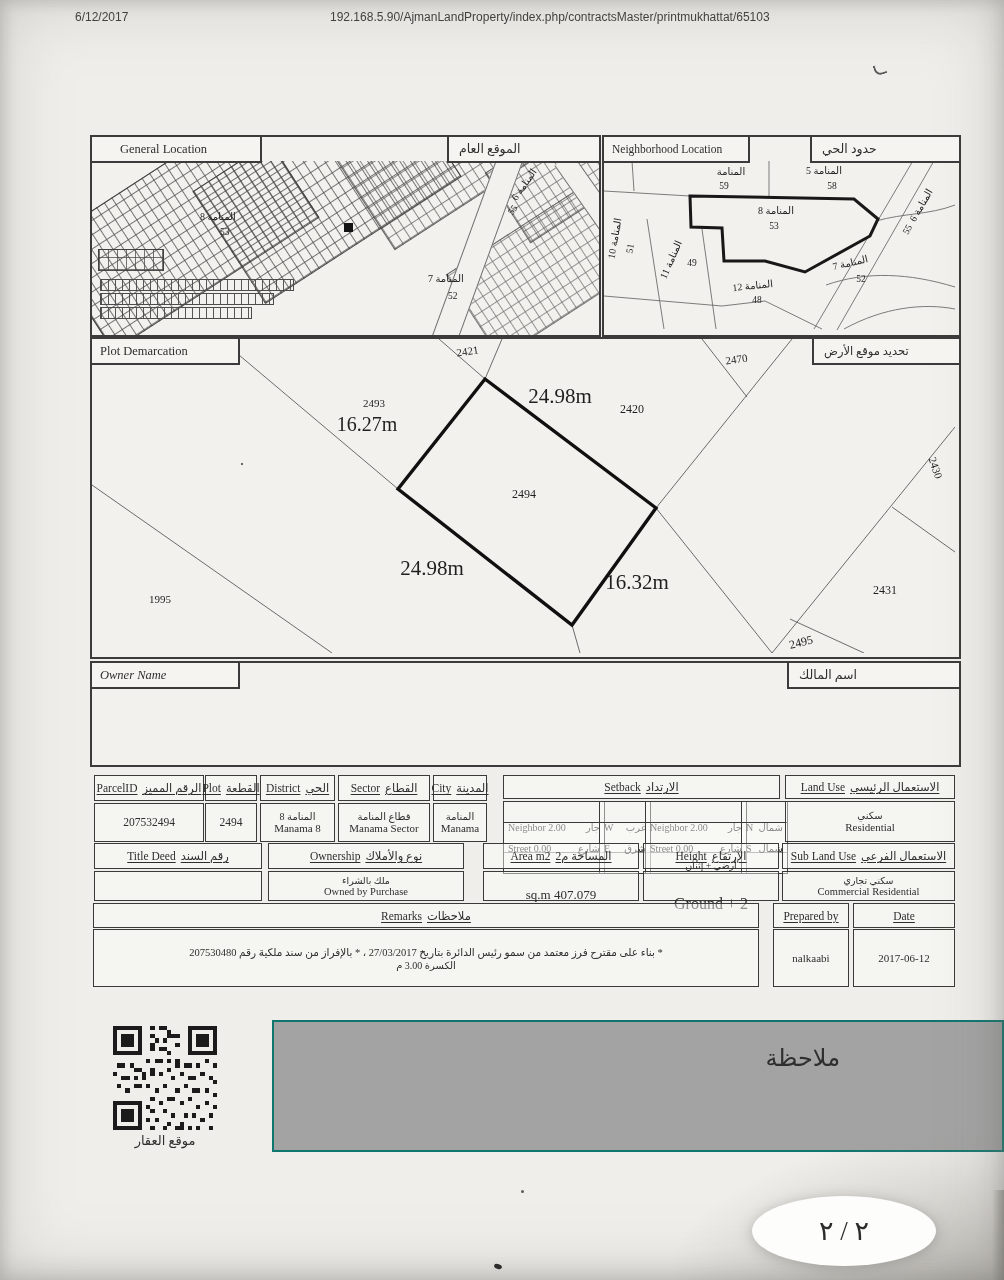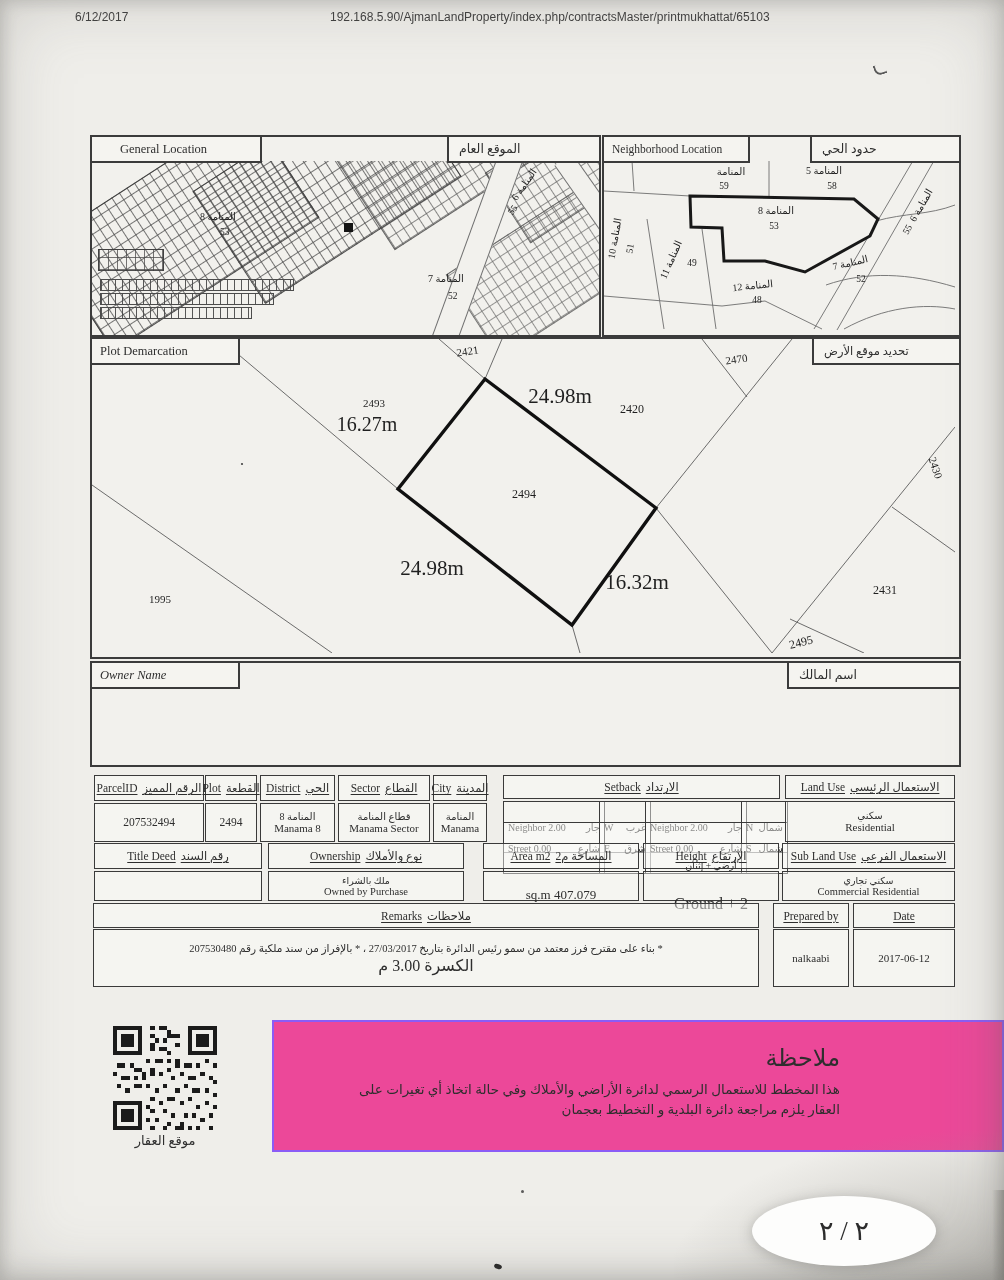--- a/index.html
+++ b/index.html
@@ -38,21 +38,21 @@
   .hbox,.vbox{position:absolute;border:1.6px solid #3a3a3a;background:rgba(252,252,250,.45);
     display:flex;align-items:center;justify-content:center;text-align:center;}
   .bhdr{direction:rtl;text-decoration:underline;text-underline-offset:2px;font-size:11.5px;white-space:nowrap;}
   .bhdr .gap{display:inline-block;width:5px;}
   .vtxt{font-size:11.5px;line-height:1.15;}
   .v2 .ar{display:block;font-size:10px;}
   .v2 .en{display:block;font-size:11px;}
   .sbcell{position:absolute;border:1.4px solid #3a3a3a;display:flex;align-items:center;
     justify-content:space-between;padding:16px 4px;font-size:10px;background:rgba(252,252,250,.45);white-space:nowrap;}
   
-  .notebox{position:absolute;border:2px solid #8b5cf6;background:#ec4899;}
+  .notebox{position:absolute;border:2px solid #0f766e;background:#a3a3a3;}
   .qrcap{font-size:13px;text-align:center;direction:rtl;}
   .bubble{position:absolute;background:#fdfdfc;border-radius:50%;
     box-shadow:0 2px 14px rgba(90,89,85,.35);display:flex;align-items:center;justify-content:center;
     font-size:27px;letter-spacing:4px;color:#2c2c2c;z-index:6;}
   .shade{position:absolute;pointer-events:none;}
   svg text{font-family:"Liberation Serif","DejaVu Sans",serif;fill:#1f1f1f;}
 </style>
 </head>
 <body>
 
@@ -320,21 +320,21 @@
         <span class="ar" dir="rtl" style="font-size:9.5px;">سكني تجاري</span>
         <span class="en" style="font-size:10.5px;">Commercial Residential</span>
       </span>
   </div>
 
   <div class="hbox" style="left:93px;top:903px;width:664px;height:23px;">
     <span class="bhdr"><span>ملاحظات</span><span class="gap"></span><span>Remarks</span></span>
   </div>
   <div class="vbox" style="left:93px;top:929px;width:664px;height:56px;flex-direction:column;justify-content:center;">
     <div dir="rtl" style="font-size:10.5px;line-height:1.5;">* بناء على مقترح فرز معتمد من سمو رئيس الدائرة بتاريخ 27/03/2017 ، * بالإفراز من سند ملكية رقم 207530480</div>
-    <div dir="rtl" style="font-size:16px;">الكسرة 3.00 م</div>
+    <div dir="rtl" style="font-size:10px;">الكسرة 3.00 م</div>
   </div>
 
   <div class="hbox" style="left:773px;top:903px;width:74px;height:23px;">
     <span class="bhdr" dir="ltr" style="direction:ltr;">Prepared by</span>
   </div>
   <div class="vbox" style="left:773px;top:929px;width:74px;height:56px;">
     <span class="vtxt" style="font-size:11px;">nalkaabi</span>
   </div>
 
   <div class="hbox" style="left:853px;top:903px;width:100px;height:23px;">
@@ -429,21 +429,20 @@
           <rect x="23" y="24" width="1" height="1"></rect>
           <rect x="8" y="19" width="1" height="1"></rect>
         <rect x="8" y="22" width="1" height="1"></rect>
       </g>
     </svg>
   </div>
   <div class="abs qrcap" style="left:105px;top:1133px;width:120px;">موقع العقار</div>
 
   <div class="notebox" style="left:272px;top:1020px;width:728px;height:128px;">
     <div class="abs" dir="rtl" style="right:162px;top:22px;font-size:24px;">ملاحظة</div>
-    <div class="abs" dir="rtl" style="right:162px;top:58px;left:60px;font-size:13.5px;text-align:right;line-height:1.5;">هذا المخطط للاستعمال الرسمي لدائرة الأراضي والأملاك وفي حالة اتخاذ أي تغيرات على العقار يلزم مراجعة دائرة البلدية و التخطيط بعجمان</div>
   </div>
 
   <div class="shade" style="right:0;bottom:0;width:330px;height:150px;background:radial-gradient(ellipse at 100% 100%, rgba(148,146,140,.6), rgba(148,146,140,0) 72%);"></div>
   <div class="shade" style="right:0;bottom:0;width:12px;height:90px;background:linear-gradient(to left, rgba(120,118,112,.55), rgba(120,118,112,0));"></div>
   <div class="bubble" style="left:752px;top:1196px;width:184px;height:70px;">
     <span>٢ / ٢</span>
   </div>
 
   <div class="abs" style="left:494px;top:1264px;width:8px;height:5px;background:#232323;border-radius:50%;transform:rotate(20deg);"></div>
   <div class="abs" style="left:521px;top:1190px;width:3px;height:3px;background:#5b5b5b;border-radius:50%;"></div>

